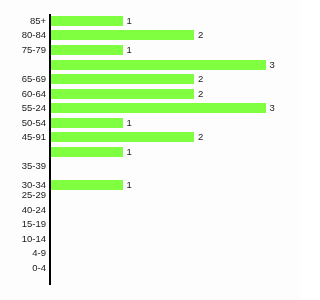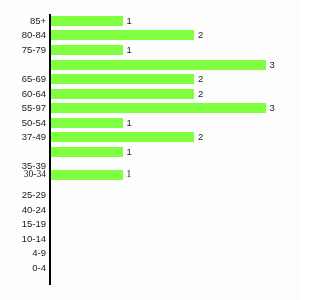--- a/index.html
+++ b/index.html
@@ -114,53 +114,53 @@
           <div class="bar-value" style="left: 198px; color: rgb(26, 26, 26);">2</div>
         </div>
         <div class="bar-row" style="top: 86.5px;">
           <div class="cat-label" style="color: rgb(26, 26, 26); margin-left: 36px;">60-64</div>
           <div class="bar-track" style="left: 51px; height: 10px;">
             <div class="bar-fill" style="width: 143px; height: 10px; background: rgb(128, 255, 64);"></div>
           </div>
           <div class="bar-value" style="left: 198px; color: rgb(26, 26, 26);">2</div>
         </div>
         <div class="bar-row" style="top: 101px;">
-          <div class="cat-label" style="color: rgb(26, 26, 26);">55-97</div>
+          <div class="cat-label" style="color: rgb(26, 26, 26);">55-24</div>
           <div class="bar-track" style="left: 51px; height: 10px;">
             <div class="bar-fill" style="width: 214.5px; height: 10px; background: rgb(128, 255, 64);"></div>
           </div>
           <div class="bar-value" style="left: 269.5px; color: rgb(26, 26, 26);">3</div>
         </div>
         <div class="bar-row" style="top: 115.5px;">
           <div class="cat-label" style="color: rgb(26, 26, 26);">50-54</div>
           <div class="bar-track" style="left: 51px; height: 10px;">
             <div class="bar-fill" style="width: 71.5px; height: 10px; background: rgb(128, 255, 64);"></div>
           </div>
           <div class="bar-value" style="left: 126.5px; color: rgb(26, 26, 26);">1</div>
         </div>
         <div class="bar-row" style="top: 130px;">
-          <div class="cat-label" style="color: rgb(26, 26, 26);">37-49</div>
+          <div class="cat-label" style="color: rgb(26, 26, 26);">45-91</div>
           <div class="bar-track" style="left: 51px; height: 10px;">
             <div class="bar-fill" style="width: 143px; height: 10px; background: rgb(128, 255, 64);"></div>
           </div>
           <div class="bar-value" style="left: 198px; color: rgb(26, 26, 26);">2</div>
         </div>
         <div class="bar-row" style="top: 144.5px;">
           <div class="bar-track" style="left: 51px; height: 10px;">
             <div class="bar-fill" style="width: 71.5px; height: 10px; background: rgb(128, 255, 64);"></div>
           </div>
           <div class="bar-value" style="left: 126.5px; color: rgb(26, 26, 26);">1</div>
         </div>
         <div class="bar-row" style="top: 159px;">
           <div class="cat-label" style="color: rgb(26, 26, 26);">35-39</div>
           <div class="bar-track" style="left: 51px; height: 10px;">
             <div class="bar-fill" style="width: 0px; height: 10px; background: rgb(128, 255, 64);"></div>
           </div>
         </div>
-        <div class="bar-row" style="top: 168px; font-family: Liberation Serif, serif;">
+        <div class="bar-row" style="top: 178px;">
           <div class="cat-label" style="color: rgb(26, 26, 26);">30-34</div>
           <div class="bar-track" style="left: 51px; height: 10px;">
             <div class="bar-fill" style="width: 71.5px; height: 10px; background: rgb(128, 255, 64);"></div>
           </div>
           <div class="bar-value" style="left: 126.5px; color: rgb(26, 26, 26);">1</div>
         </div>
         <div class="bar-row" style="top: 188px;">
           <div class="cat-label" style="color: rgb(26, 26, 26);">25-29</div>
           <div class="bar-track" style="left: 51px; height: 10px;">
             <div class="bar-fill" style="width: 0px; height: 10px; background: rgb(128, 255, 64);"></div>

